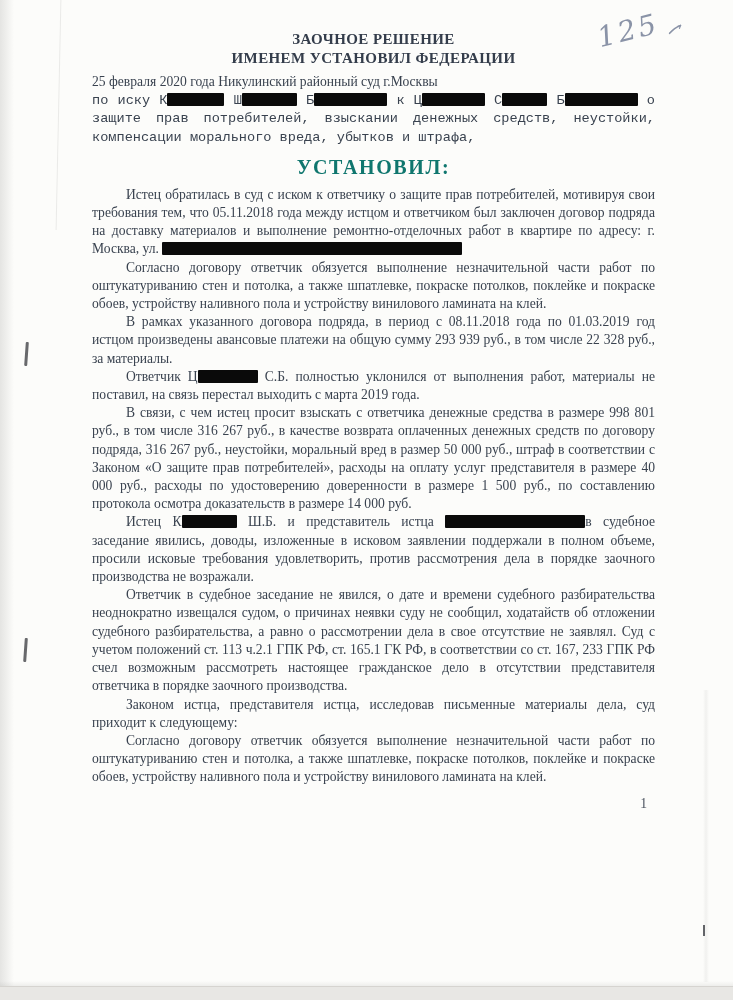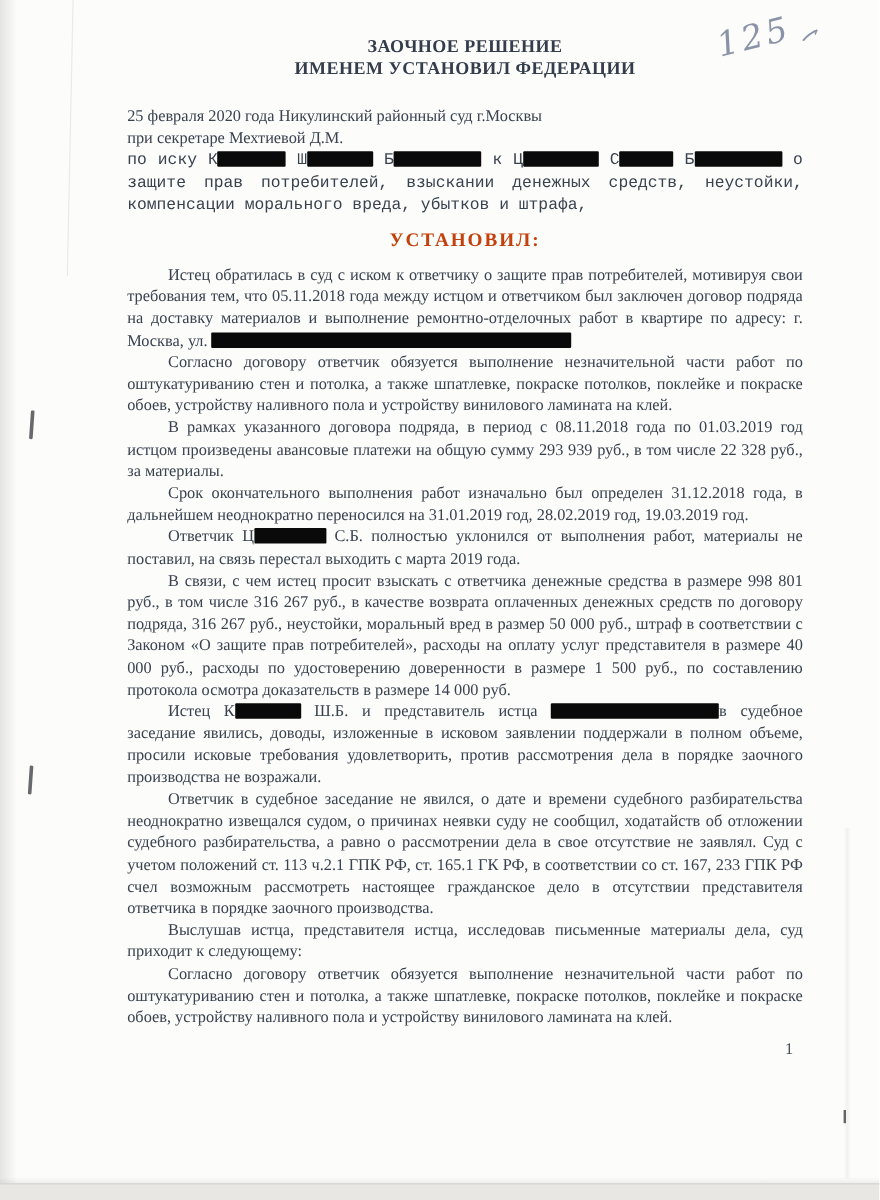--- a/index.html
+++ b/index.html
@@ -45,35 +45,35 @@
   }
   
   .handwritten{
     position:absolute;left:597px;top:14px;
     font-family:"DejaVu Serif", serif;font-style:italic;
     font-size:28px;color:#8a93a7;
     transform:rotate(-14deg);letter-spacing:3px;
   }
   .hand-tick{position:absolute;left:668px;top:22px;transform:rotate(6deg);}
   
-  .doc{position:absolute;left:106px;top:30px;width:563px;}
+  .doc{position:absolute;left:92px;top:30px;width:563px;}
   .title-line{
     text-align:center;font-weight:bold;
     font-size:15px;line-height:19px;letter-spacing:.4px;color:#343d4b;
   }
-  .intro{margin-top:20px;}
+  .intro{margin-top:5px;}
   .intro-line{font-size:13.6px;line-height:18.2px;}
   .para{
     margin:0;font-size:13.6px;line-height:18.2px;
     text-align:justify;text-indent:34px;
   }
   .para.no-indent{text-indent:0;font-family:Liberation Mono, monospace;}
   .section-heading{
-    text-align:center;font-weight:bold;color:#c2410c;
-    font-size:16px;line-height:18px;letter-spacing:1.6px;
+    text-align:center;font-weight:bold;color:#0f766e;
+    font-size:20px;line-height:18px;letter-spacing:1.6px;
     margin:11px 0 10px 0;
   }
   .redact{
     display:inline-block;background:#0a0a0a;height:13px;
     vertical-align:baseline;transform:translateY(2px);border-radius:1px;
   }
   .page-number{
     text-align:right;padding-right:8px;margin-top:9px;font-size:13.6px;color:#4a525e;
   }
 </style>
@@ -97,33 +97,31 @@
     <path d="M12 3 L9.5 4.2 M12 3 L11.3 6" stroke="#8a93a7" stroke-width="1.2" fill="none" stroke-linecap="round"></path>
   </svg>
 
   <div class="doc">
 
     <div class="title-line">ЗАОЧНОЕ РЕШЕНИЕ</div>
     <div class="title-line">ИМЕНЕМ УСТАНОВИЛ ФЕДЕРАЦИИ</div>
 
     <div class="intro">
       <div class="intro-line">25 февраля 2020  года  Никулинский районный  суд г.Москвы</div>
-      <div class="intro-line">при секретаре  Мехтиевой Д.М.</div>
       <p class="para no-indent">по иску К<span class="redact" style="width: 57px;"></span> Ш<span class="redact" style="width: 55px;"></span> Б<span class="redact" style="width: 73px;"></span> к Ц<span class="redact" style="width: 63px;"></span> С<span class="redact" style="width: 45px;"></span> Б<span class="redact" style="width: 73px;"></span> о защите прав потребителей, взыскании денежных средств, неустойки, компенсации морального вреда, убытков и штрафа,</p>
     </div>
 
     <div class="section-heading">УСТАНОВИЛ:</div>
 
     <p class="para">Истец обратилась в суд с иском к ответчику  о защите прав потребителей, мотивируя свои требования тем, что 05.11.2018 года между истцом и ответчиком был заключен договор подряда на доставку материалов и выполнение ремонтно-отделочных работ в квартире по адресу: г. Москва, ул. <span class="redact" style="width: 300px;"></span></p>
     <p class="para">Согласно договору ответчик обязуется выполнение незначительной части работ по оштукатуриванию стен и потолка, а также шпатлевке, покраске потолков, поклейке и покраске обоев, устройству наливного пола и устройству винилового ламината на клей.</p>
     <p class="para">В рамках указанного договора подряда, в период с 08.11.2018 года по 01.03.2019 год истцом произведены авансовые платежи на общую сумму 293 939 руб., в том числе 22 328 руб., за материалы.</p>
-    <p class="para">Срок окончательного выполнения работ изначально был определен 31.12.2018 года, в дальнейшем неоднократно переносился на 31.01.2019 год, 28.02.2019 год, 19.03.2019 год.</p>
     <p class="para">Ответчик Ц<span class="redact" style="width: 60px;"></span> С.Б. полностью уклонился от выполнения работ, материалы не поставил, на связь перестал выходить с марта 2019 года.</p>
     <p class="para">В связи, с чем истец просит взыскать с ответчика денежные средства в размере 998 801 руб., в том числе 316 267 руб., в качестве возврата оплаченных денежных средств по договору подряда, 316 267 руб., неустойки, моральный вред в размер 50 000 руб., штраф в соответствии с Законом «О защите прав потребителей», расходы на оплату услуг представителя в размере 40 000 руб., расходы по удостоверению доверенности в размере 1 500 руб., по составлению протокола осмотра доказательств в размере 14 000 руб.</p>
     <p class="para">Истец К<span class="redact" style="width: 55px;"></span> Ш.Б. и  представитель истца <span class="redact" style="width: 140px;"></span>в судебное заседание явились, доводы, изложенные в исковом заявлении поддержали в полном объеме, просили исковые требования удовлетворить, против рассмотрения дела в порядке заочного производства не возражали.</p>
     <p class="para">Ответчик в судебное заседание не явился, о дате и времени судебного разбирательства неоднократно извещался судом, о причинах неявки суду не сообщил, ходатайств об отложении судебного разбирательства, а равно о рассмотрении дела в свое отсутствие не заявлял. Суд с учетом положений ст. 113 ч.2.1 ГПК РФ, ст. 165.1 ГК РФ, в соответствии со ст. 167, 233 ГПК РФ счел возможным рассмотреть настоящее гражданское дело в отсутствии представителя ответчика в порядке заочного производства.</p>
-    <p class="para">Выслушав истца, представителя истца, исследовав письменные материалы дела, суд приходит к следующему:</p>
+    <p class="para">Законом истца, представителя истца, исследовав письменные материалы дела, суд приходит к следующему:</p>
     <p class="para">Согласно договору ответчик обязуется выполнение незначительной части работ по оштукатуриванию стен и потолка, а также шпатлевке, покраске потолков, поклейке и покраске обоев, устройству наливного пола и устройству винилового ламината на клей.</p>
 
     <div class="page-number">1</div>
   </div>
 
 </div>
 
 </body></html>

